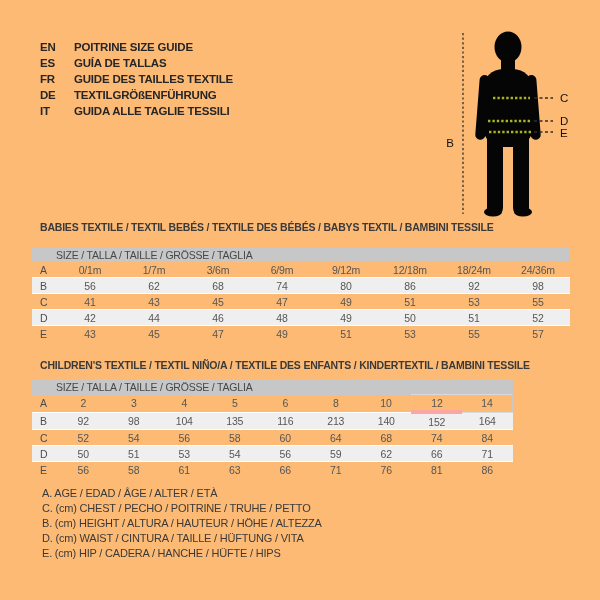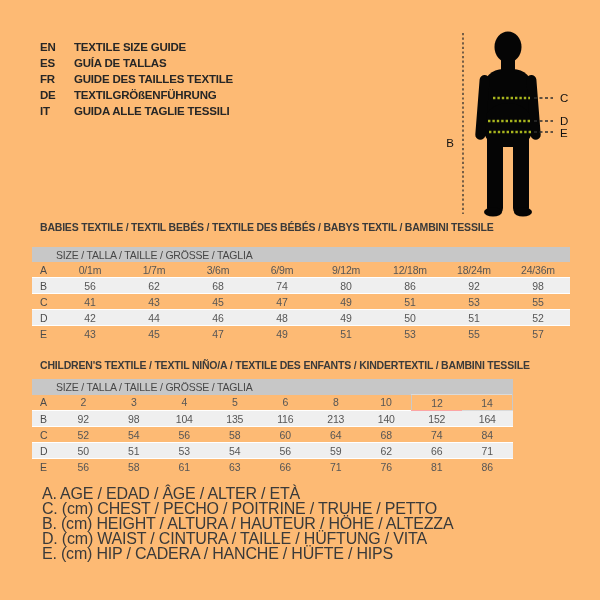--- a/index.html
+++ b/index.html
@@ -23,39 +23,39 @@
 
   
   .size-table { position:absolute; border-collapse:collapse; table-layout:fixed;
                 font-size:10.5px; color:#565656; letter-spacing:-0.2px; }
   .size-table td { height:15px; padding:0; margin:0; text-align:center; vertical-align:middle; }
   .size-table td.rl { text-align:left; padding-left:8px; color:#4c4c4c; }
   .size-table tr.hdr td { background:#c7c7c7; text-align:left; padding-left:24px; color:#474747; }
   .size-table tr.stripe td { background:#efefef; border-top:1px solid #ffffff; border-bottom:1px solid #ffffff; }
   .t-babies { left:32px; top:247px; width:538px; }
   .t-children { left:32px; top:379px; width:481px; }
-  td.hl-l { border-left:1px solid #c9c9c9; border-top:1px solid #dadada; border-bottom:1px solid #fca5a5; }
+  td.hl-l { border-left:1px solid #c9c9c9; border-top:1px solid #dadada; border-bottom:4px solid #fca5a5; }
   td.hl-r { border-right:1px solid #c9c9c9; border-top:1px solid #dadada; border-bottom:1px solid #dadada; }
 
   
-  .legend { position:absolute; left:42px; top:486px; font-size:16px; color:#3a3a3a;
+  .legend { position:absolute; left:42px; top:486px; font-size:11px; color:#3a3a3a;
             letter-spacing:-0.2px; }
   .legend-row { height:15px; line-height:15px; white-space:nowrap; }
 
   svg text { font-family:"Liberation Sans", sans-serif; }
 </style>
 </head>
 <body>
 
 <div class="page">
 
   <div class="lang-block">
     <div class="lang-row">
       <span class="lang-code">EN</span>
-      <span class="lang-label">TEXTILE SIZE GUIDE</span>
+      <span class="lang-label">POITRINE SIZE GUIDE</span>
     </div>
     <div class="lang-row">
       <span class="lang-code">ES</span>
       <span class="lang-label">GUÍA DE TALLAS</span>
     </div>
     <div class="lang-row">
       <span class="lang-code">FR</span>
       <span class="lang-label">GUIDE DES TAILLES TEXTILE</span>
     </div>
     <div class="lang-row">

